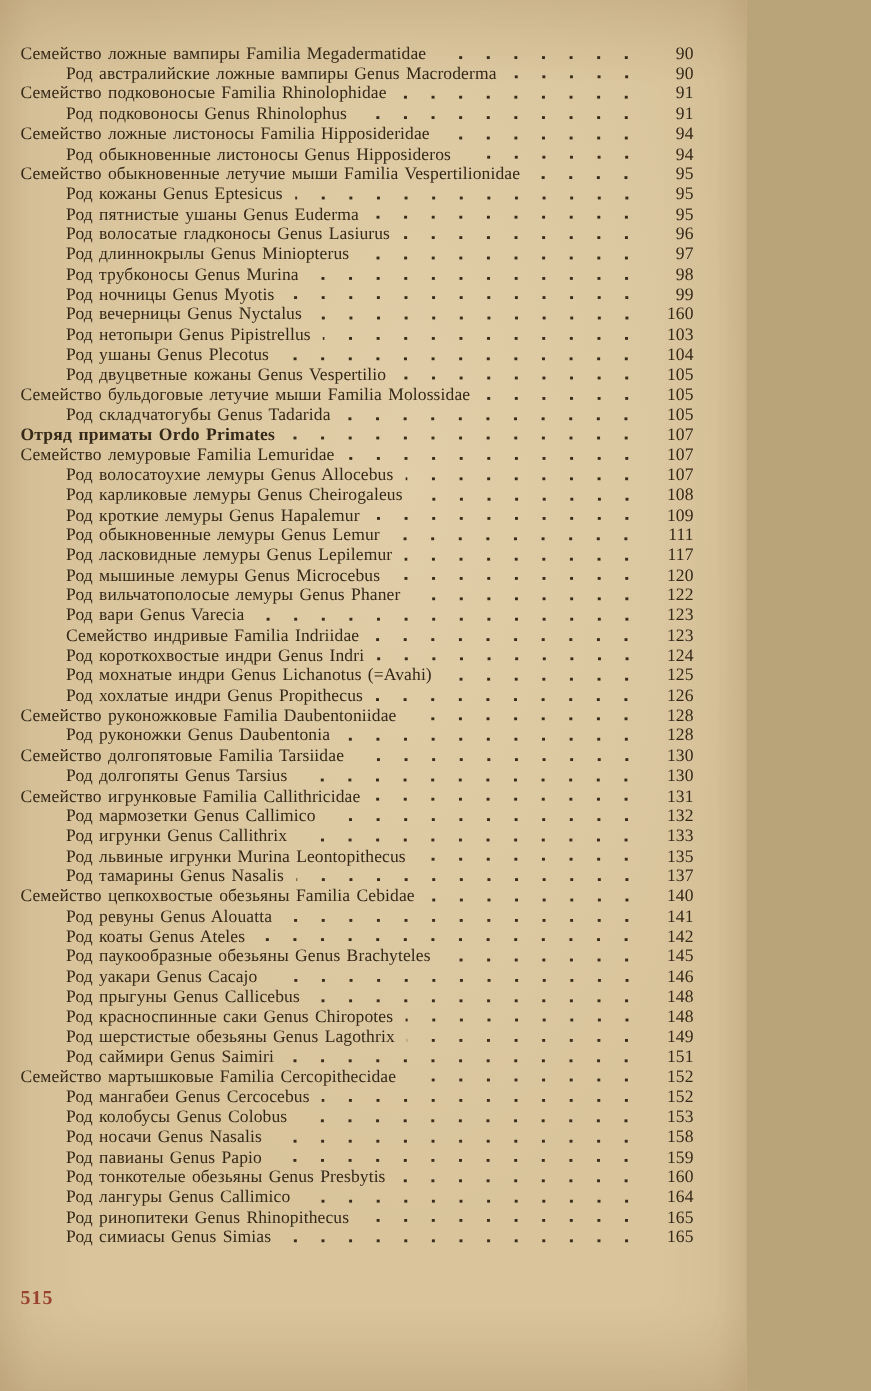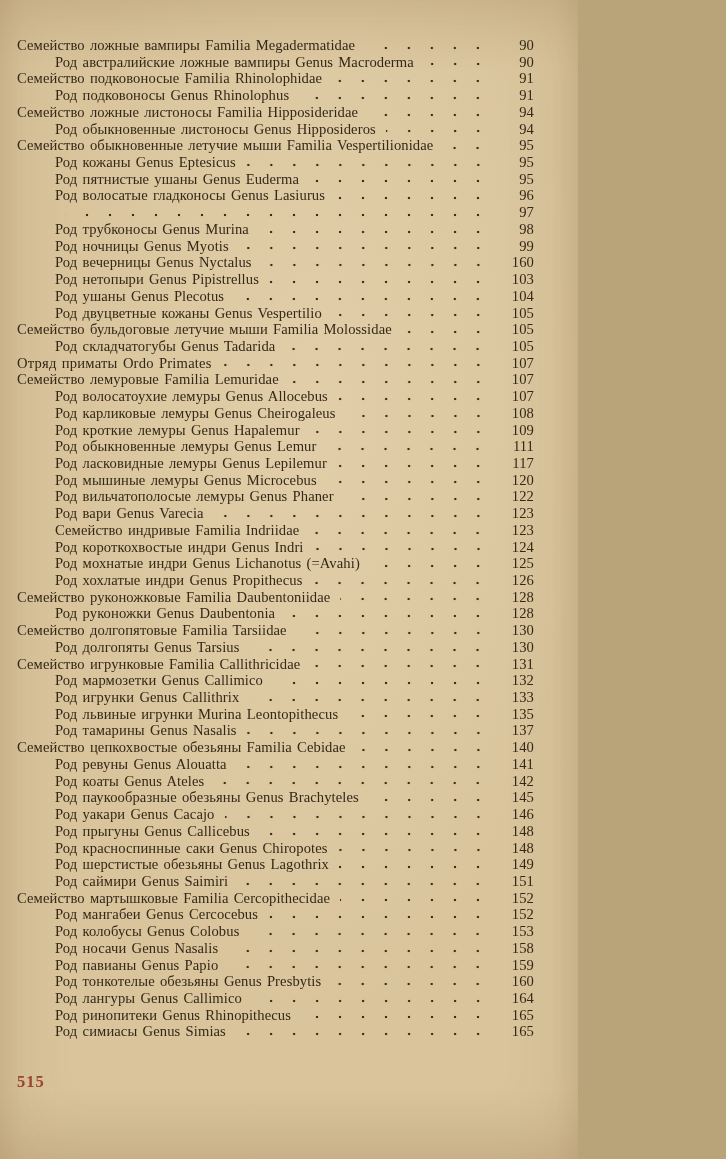--- a/index.html
+++ b/index.html
@@ -1,18 +1,18 @@
 <!DOCTYPE html>
 <html><head>
 <meta charset="utf-8">
 <style>
   html, body { margin: 0; padding: 0; background: #b9a378; }
   .page {
     position: relative;
-    width: 578px;
+    width: 622px;
     height: 1159px;
     box-sizing: border-box;
     overflow: hidden;
     background-color: #d9c49c;
     background-image:
       radial-gradient(ellipse at 55% 35%, rgba(255,244,214,0.22), rgba(0,0,0,0) 60%),
       linear-gradient(180deg, rgba(150,115,65,0.10) 0%, rgba(0,0,0,0) 6%, rgba(0,0,0,0) 94%, rgba(150,115,65,0.12) 100%),
       linear-gradient(90deg, rgba(150,115,65,0.10) 0%, rgba(0,0,0,0) 4%, rgba(0,0,0,0) 96%, rgba(150,115,65,0.10) 100%);
     font-family: "Liberation Serif", "DejaVu Serif", serif;
     color: #342818;
@@ -29,21 +29,21 @@
     display: flex;
     align-items: baseline;
     height: 16.72px;
     font-size: 14.6px;
     line-height: 16.72px;
     white-space: nowrap;
     word-spacing: 0.10em;
     letter-spacing: 0.1px;
   }
   .row.indent { padding-left: 38px; }
-  .row.bold .text { font-weight: normal; letter-spacing: 0.2px; }
+  .row.bold .text { font-weight: bold; letter-spacing: 0.2px; }
   .text { flex: 0 0 auto; }
   .leader {
     flex: 1 1 auto;
     height: 4px;
     align-self: flex-end;
     margin: 0 5px 4px 10px;
     background-image: radial-gradient(circle at 2px 2px, #3b2d1c 1.25px, rgba(0,0,0,0) 1.6px);
     background-size: 23px 4px;
     background-repeat: repeat-x;
     background-position: right center;
@@ -116,20 +116,21 @@
     <span class="text">Род пятнистые ушаны Genus Euderma</span>
     <span class="leader"></span>
     <span class="page-num">95</span>
   </div>
       <div class="row indent">
     <span class="text">Род волосатые гладконосы Genus Lasiurus</span>
     <span class="leader"></span>
     <span class="page-num">96</span>
   </div>
       <div class="row indent">
+    <span class="text">Род длиннокрылы Genus Miniopterus</span>
     <span class="leader"></span>
     <span class="page-num">97</span>
   </div>
       <div class="row indent">
     <span class="text">Род трубконосы Genus Murina</span>
     <span class="leader"></span>
     <span class="page-num">98</span>
   </div>
       <div class="row indent">
     <span class="text">Род ночницы Genus Myotis</span>

